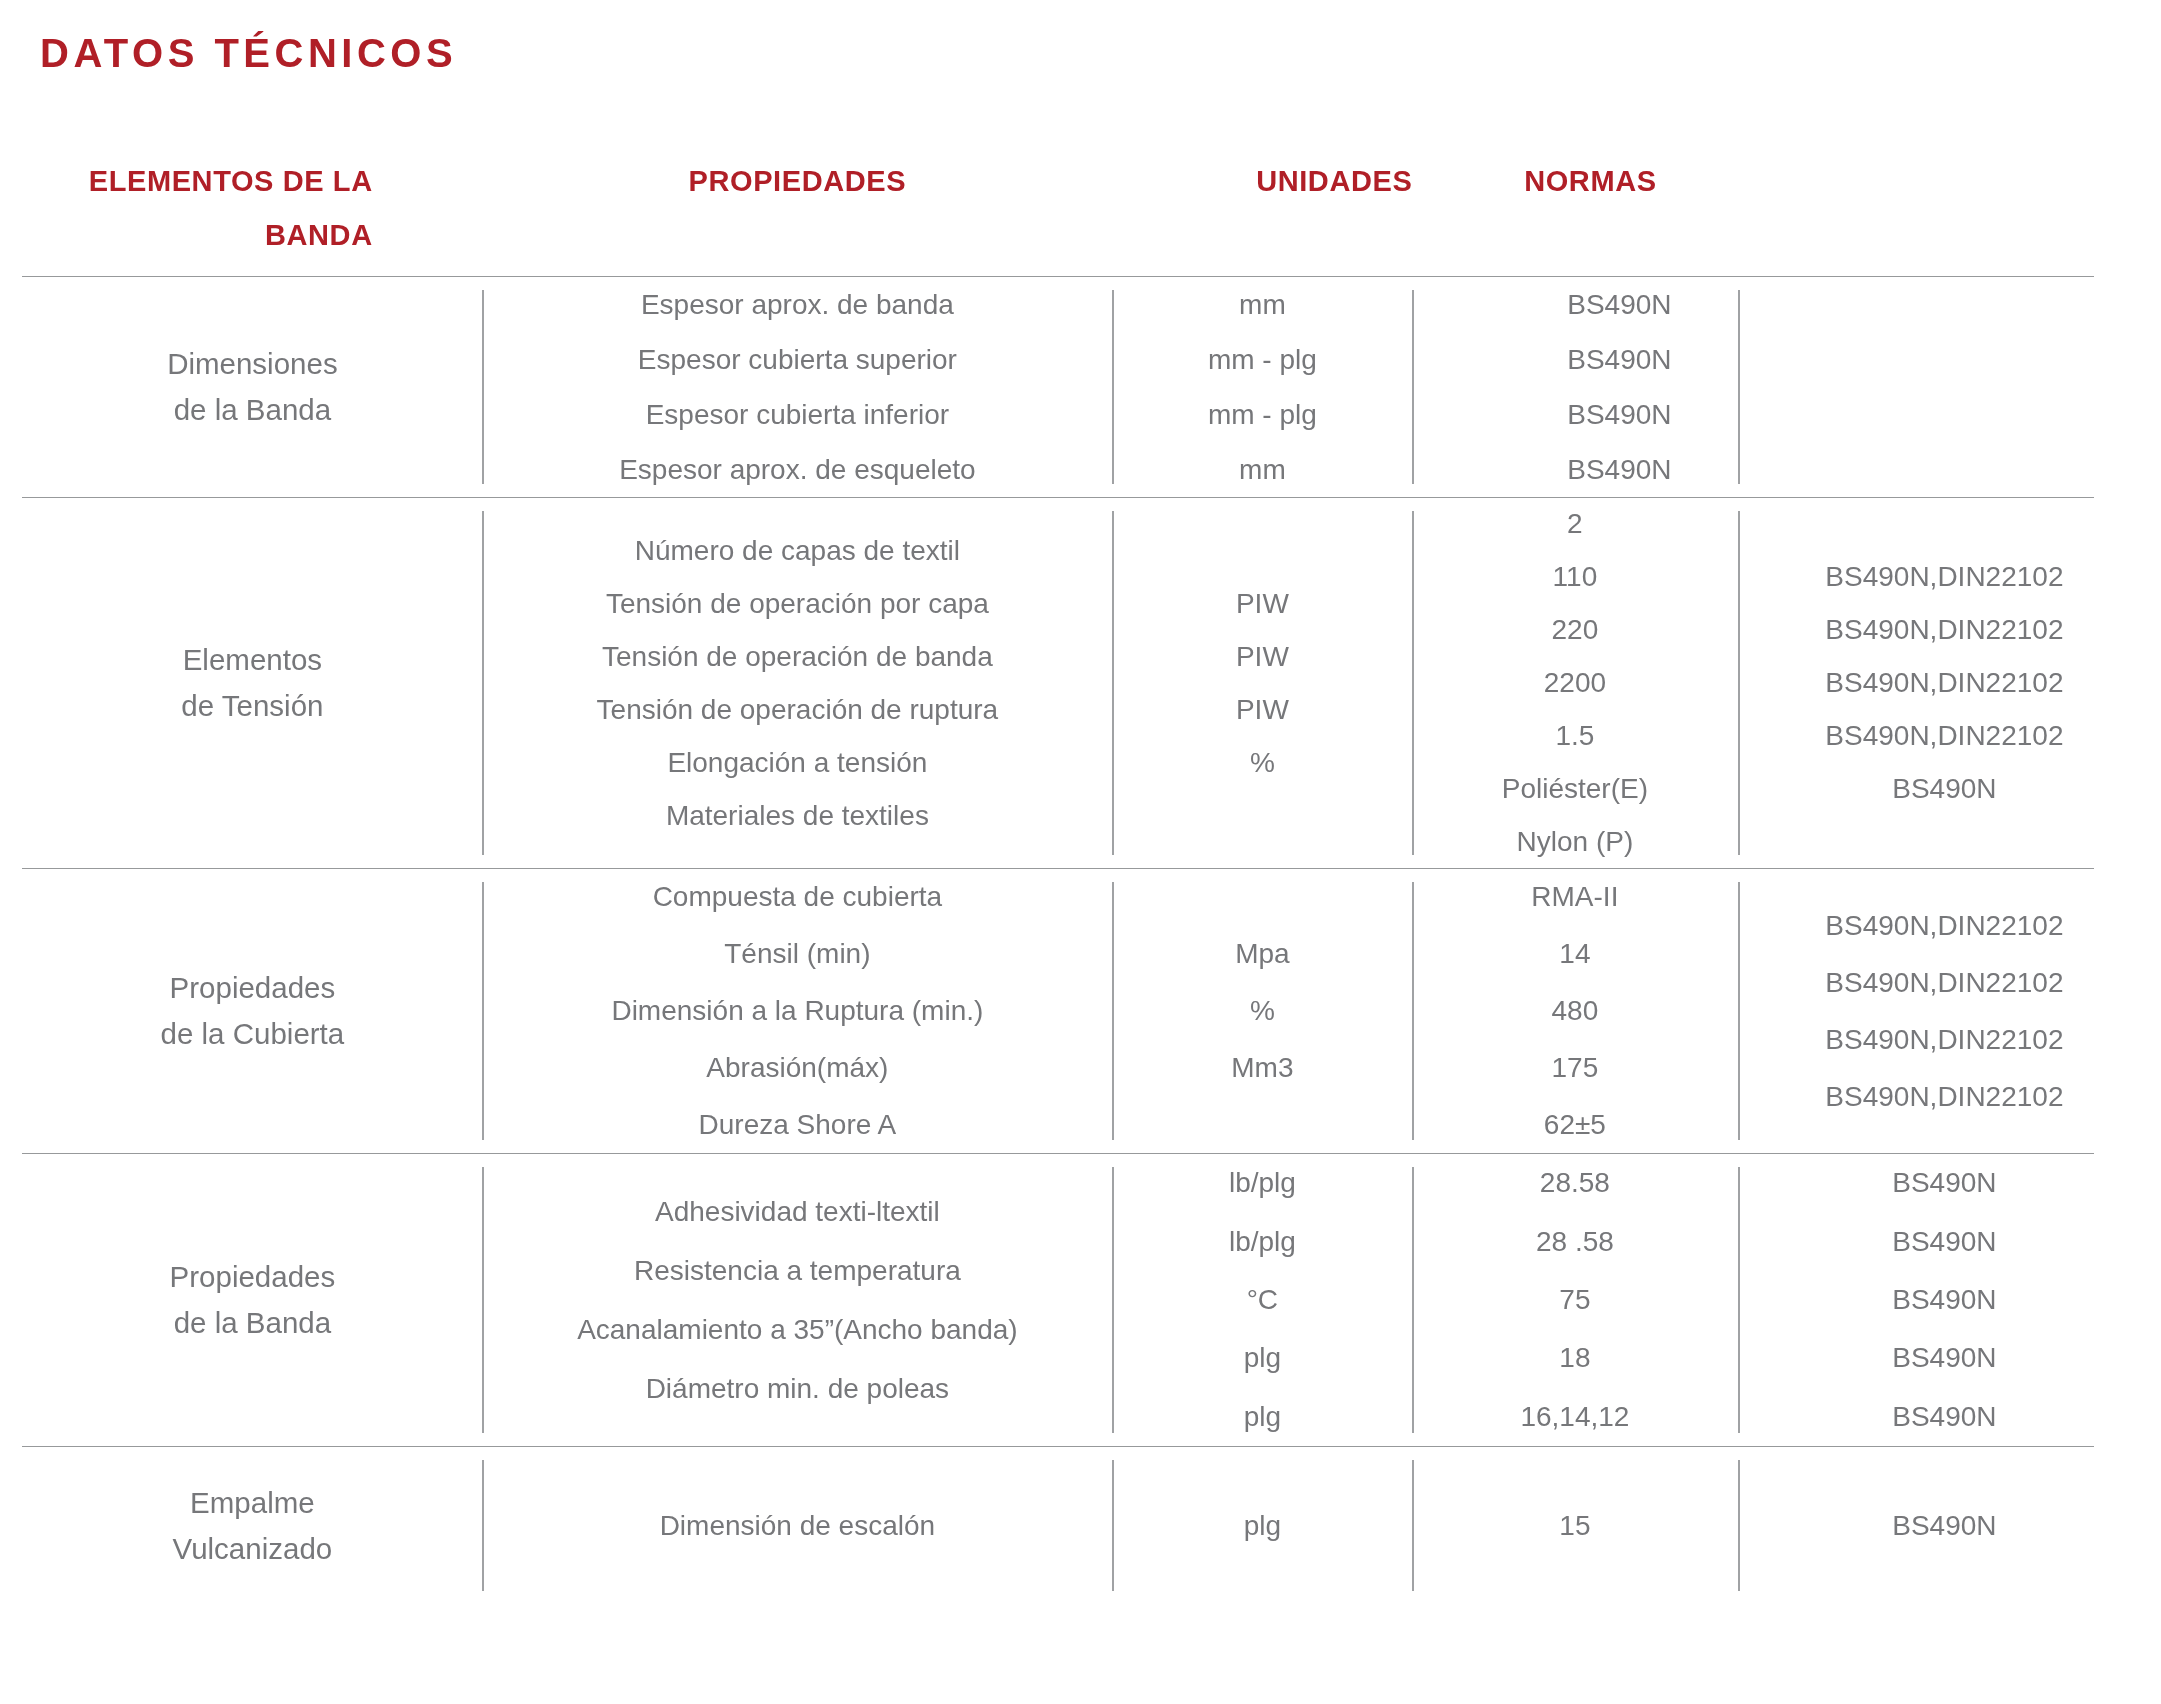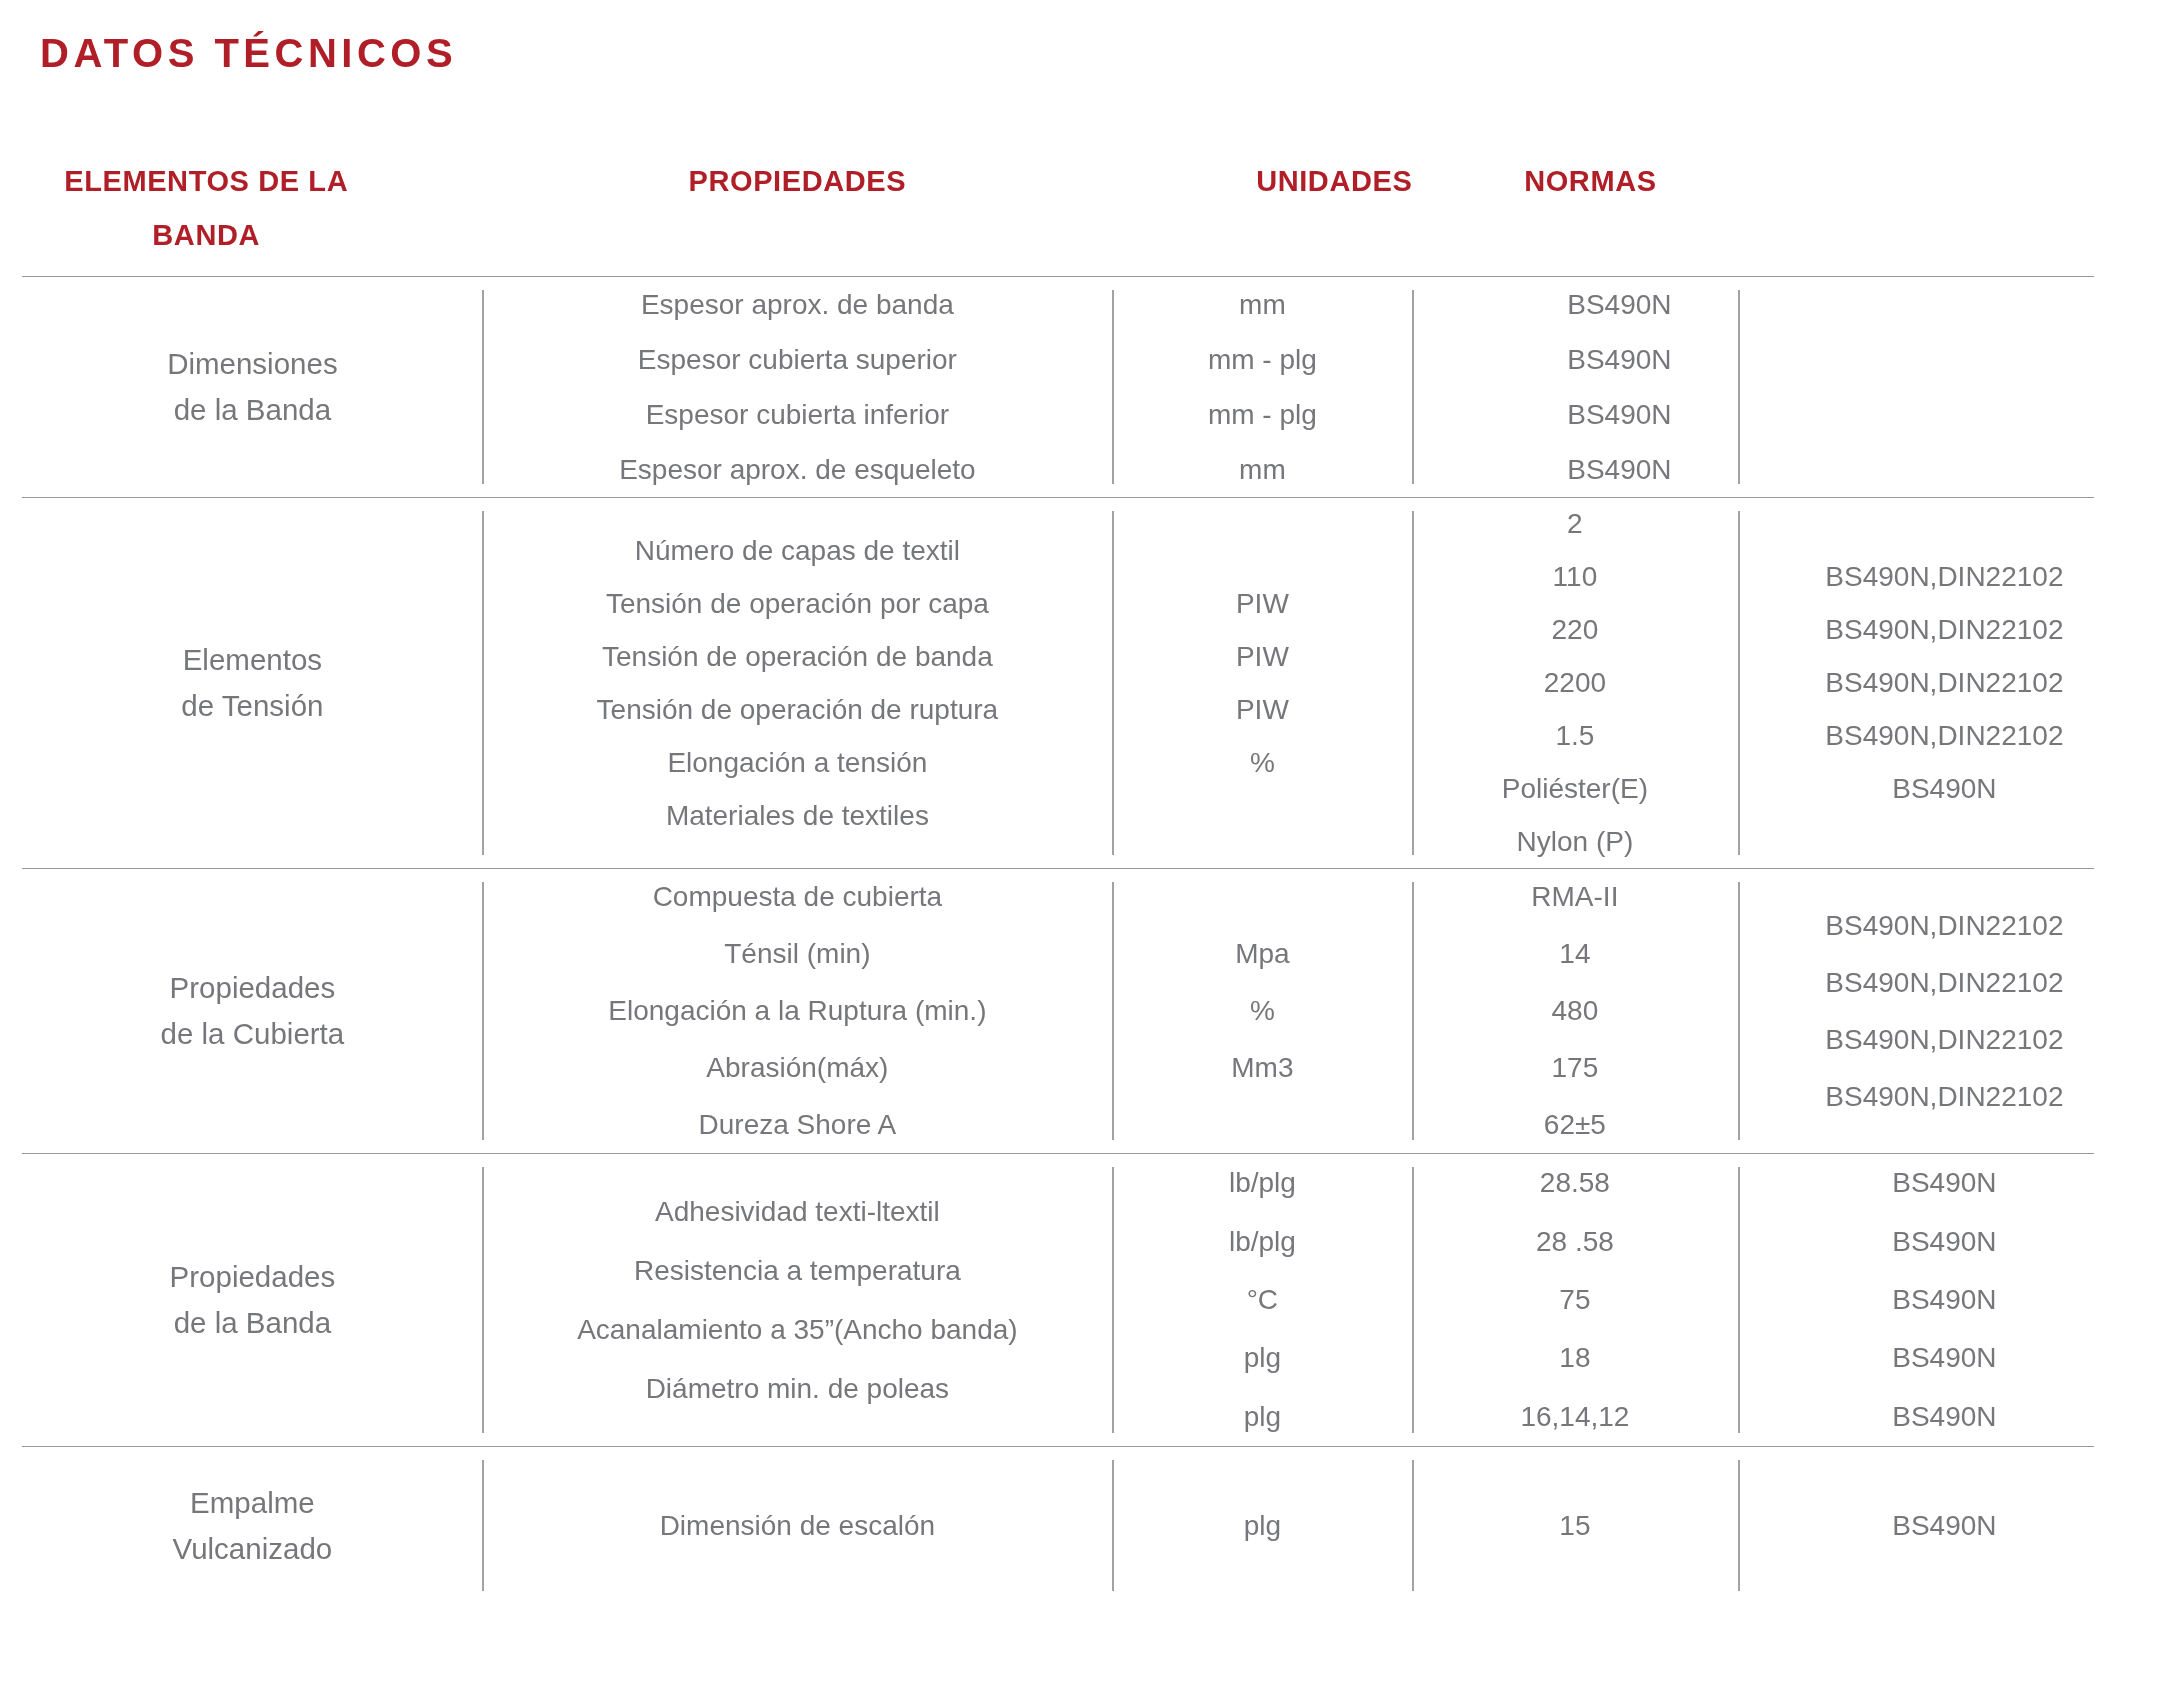--- a/index.html
+++ b/index.html
@@ -30,21 +30,21 @@
     border-bottom:1.3px solid #97999B;
   }
   .hcell{
     box-sizing:border-box;
     color:#B01F27;
     font-weight:700;
     font-size:29px;
     letter-spacing:0.6px;
     line-height:54px;
   }
-  .hc1{width:460px;text-align:center;padding-left:17.3px;}
+  .hc1{width:460px;text-align:right;padding-left:17.3px;}
   .hc1 .wrapbox{max-width:333px;}
   .hc2{width:630px;text-align:center;}
   .hc3{width:300px;text-align:right;}
   .hc4{width:325px;text-align:center;}
   .hc5{width:356px;text-align:center;}
   .group-row{
     position:relative;
     display:flex;
     box-sizing:border-box;
     border-bottom:1.3px solid #97999B;
@@ -166,21 +166,21 @@
         <div class="vdiv" style="left: 1090px;"></div>
         <div class="vdiv" style="left: 1390px;"></div>
         <div class="vdiv" style="left: 1716px;"></div>
         <div class="cell label-cell">
           <div class="line" style="height: 46px;">Propiedades</div>
           <div class="line" style="height: 46px;">de la Cubierta</div>
         </div>
         <div class="cell prop-cell">
           <div class="line" style="height: 57px;">Compuesta de cubierta</div>
           <div class="line" style="height: 57px;">Ténsil (min)</div>
-          <div class="line" style="height: 57px;">Elongación a la Ruptura (min.)</div>
+          <div class="line" style="height: 57px;">Dimensión a la Ruptura (min.)</div>
           <div class="line" style="height: 57px;">Abrasión(máx)</div>
           <div class="line" style="height: 57px; text-align: right;">Dureza Shore A</div>
         </div>
         <div class="cell unit-cell">
           <div class="line" style="height: 57px; text-align: right;">Mpa</div>
           <div class="line" style="height: 57px;">%</div>
           <div class="line" style="height: 57px;">Mm3</div>
         </div>
         <div class="cell value-cell">
           <div class="line" style="height: 57px;">RMA-II</div>

